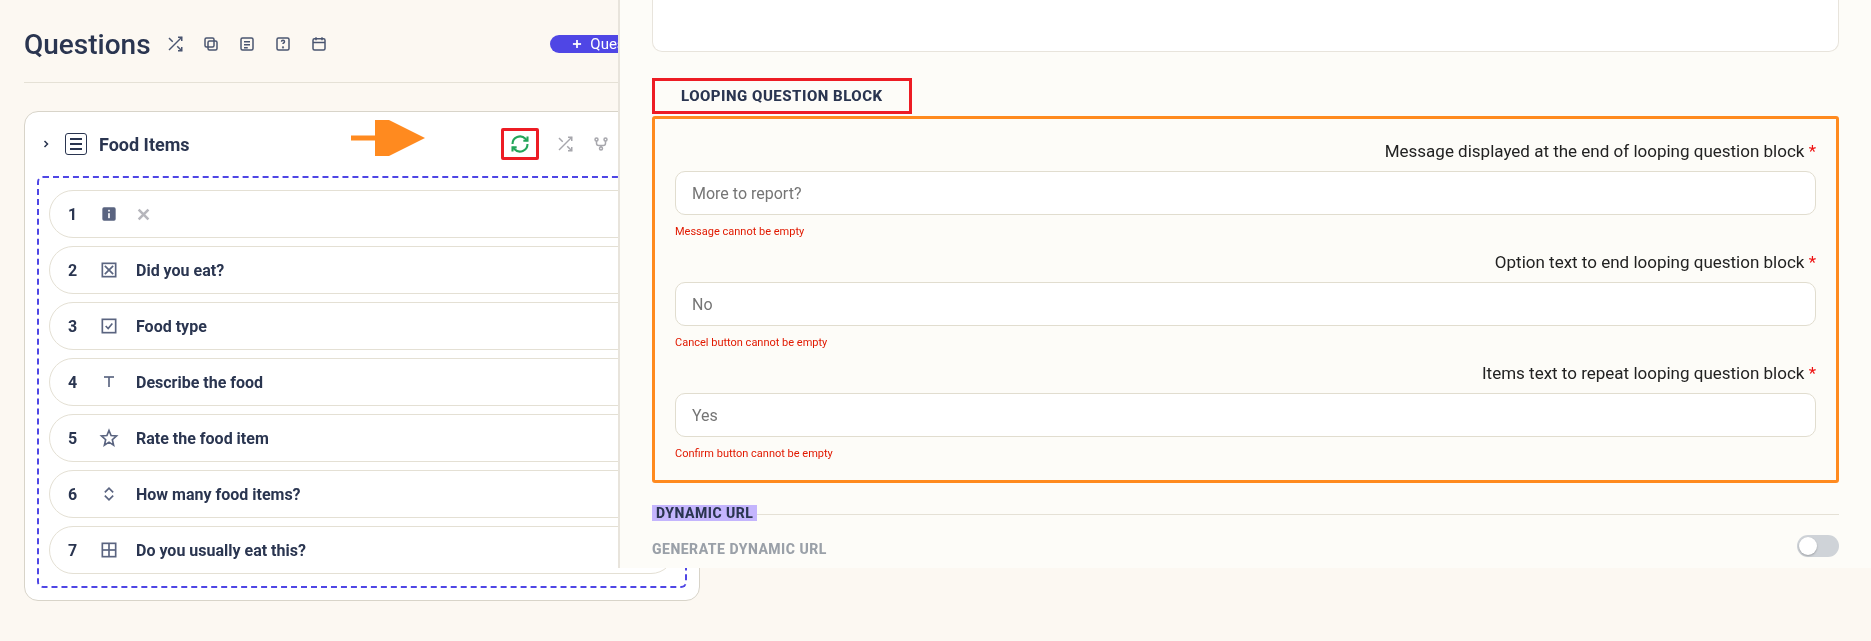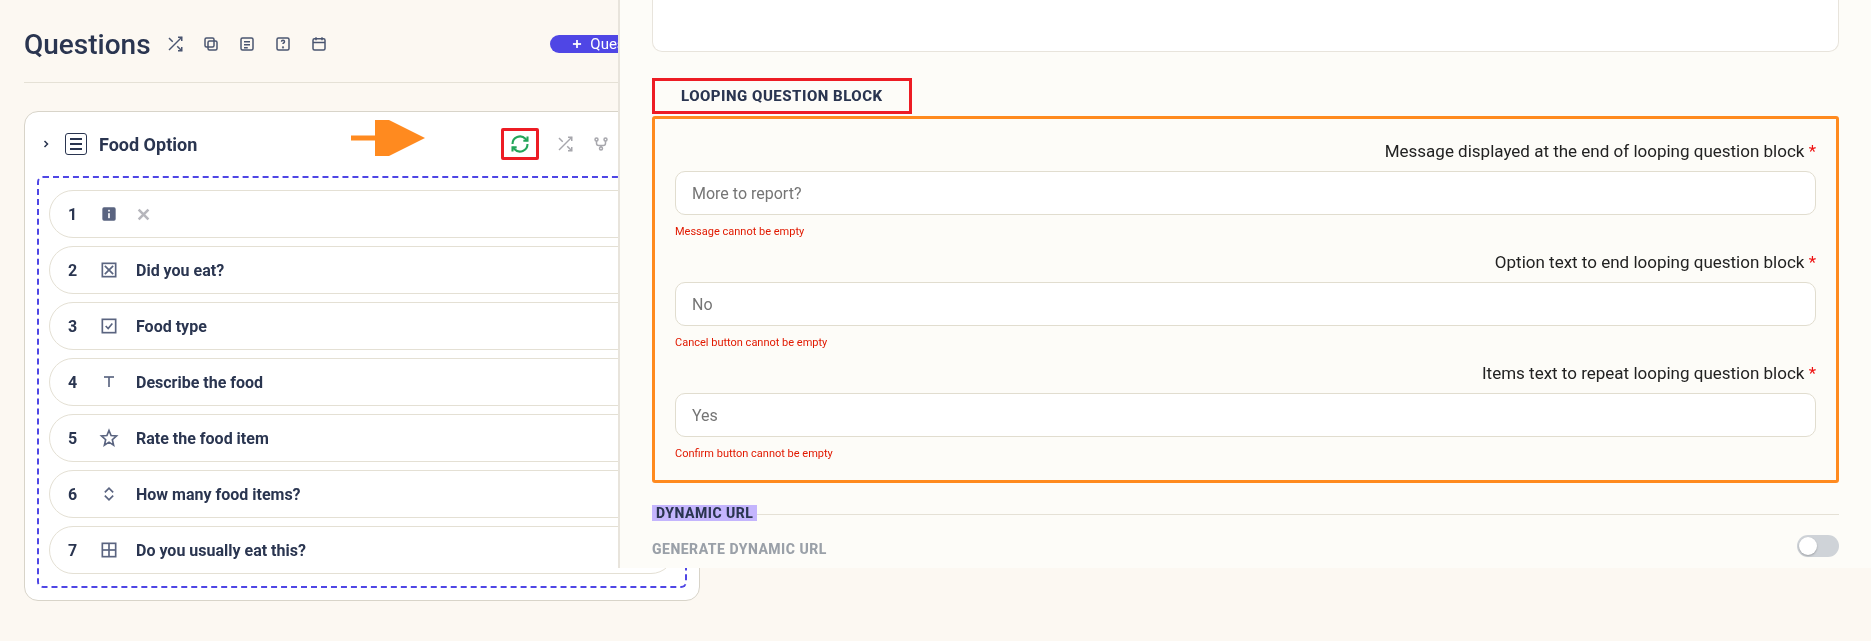--- a/index.html
+++ b/index.html
@@ -126,21 +126,21 @@
         <span class="chev">
             <svg width="12" height="12" viewBox="0 0 24 24" fill="none" stroke="currentColor" stroke-width="3">
               <polyline points="9 6 15 12 9 18"></polyline>
             </svg>
           </span>
         <span class="blk-ic">
             <span></span>
             <span></span>
             <span></span>
           </span>
-        <span class="block-title">Food Option</span>
+        <span class="block-title">Food Items</span>
       </div>
       <div class="block-actions">
         <span class="loop-box">
           <span class="ba loop">
               <svg width="20" height="20" viewBox="0 0 24 24" fill="none" stroke="currentColor" stroke-width="2.5">
                 <path d="M3 12a9 9 0 0115.5-6.3L21 8"></path>
                 <path d="M21 3v5h-5"></path>
                 <path d="M21 12a9 9 0 01-15.5 6.3L3 16"></path>
                 <path d="M3 21v-5h5"></path>
               </svg>

